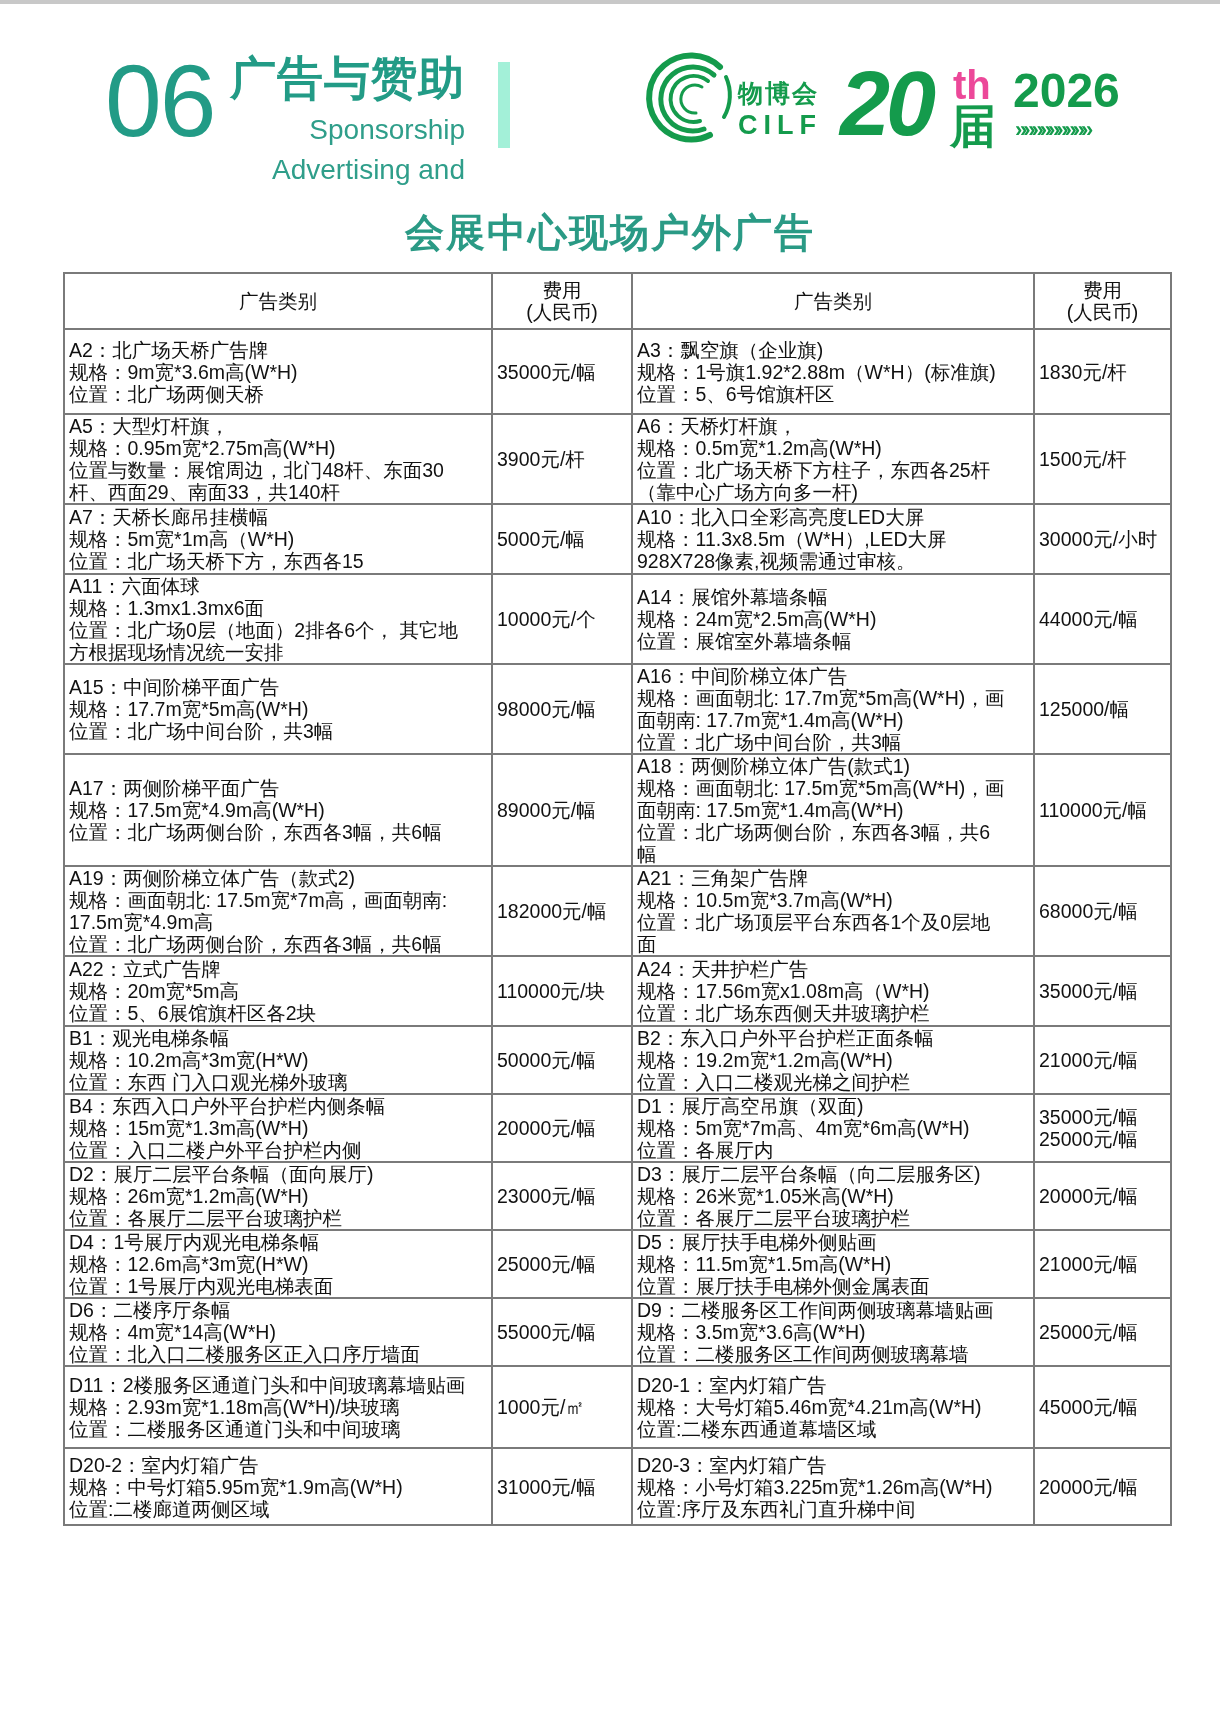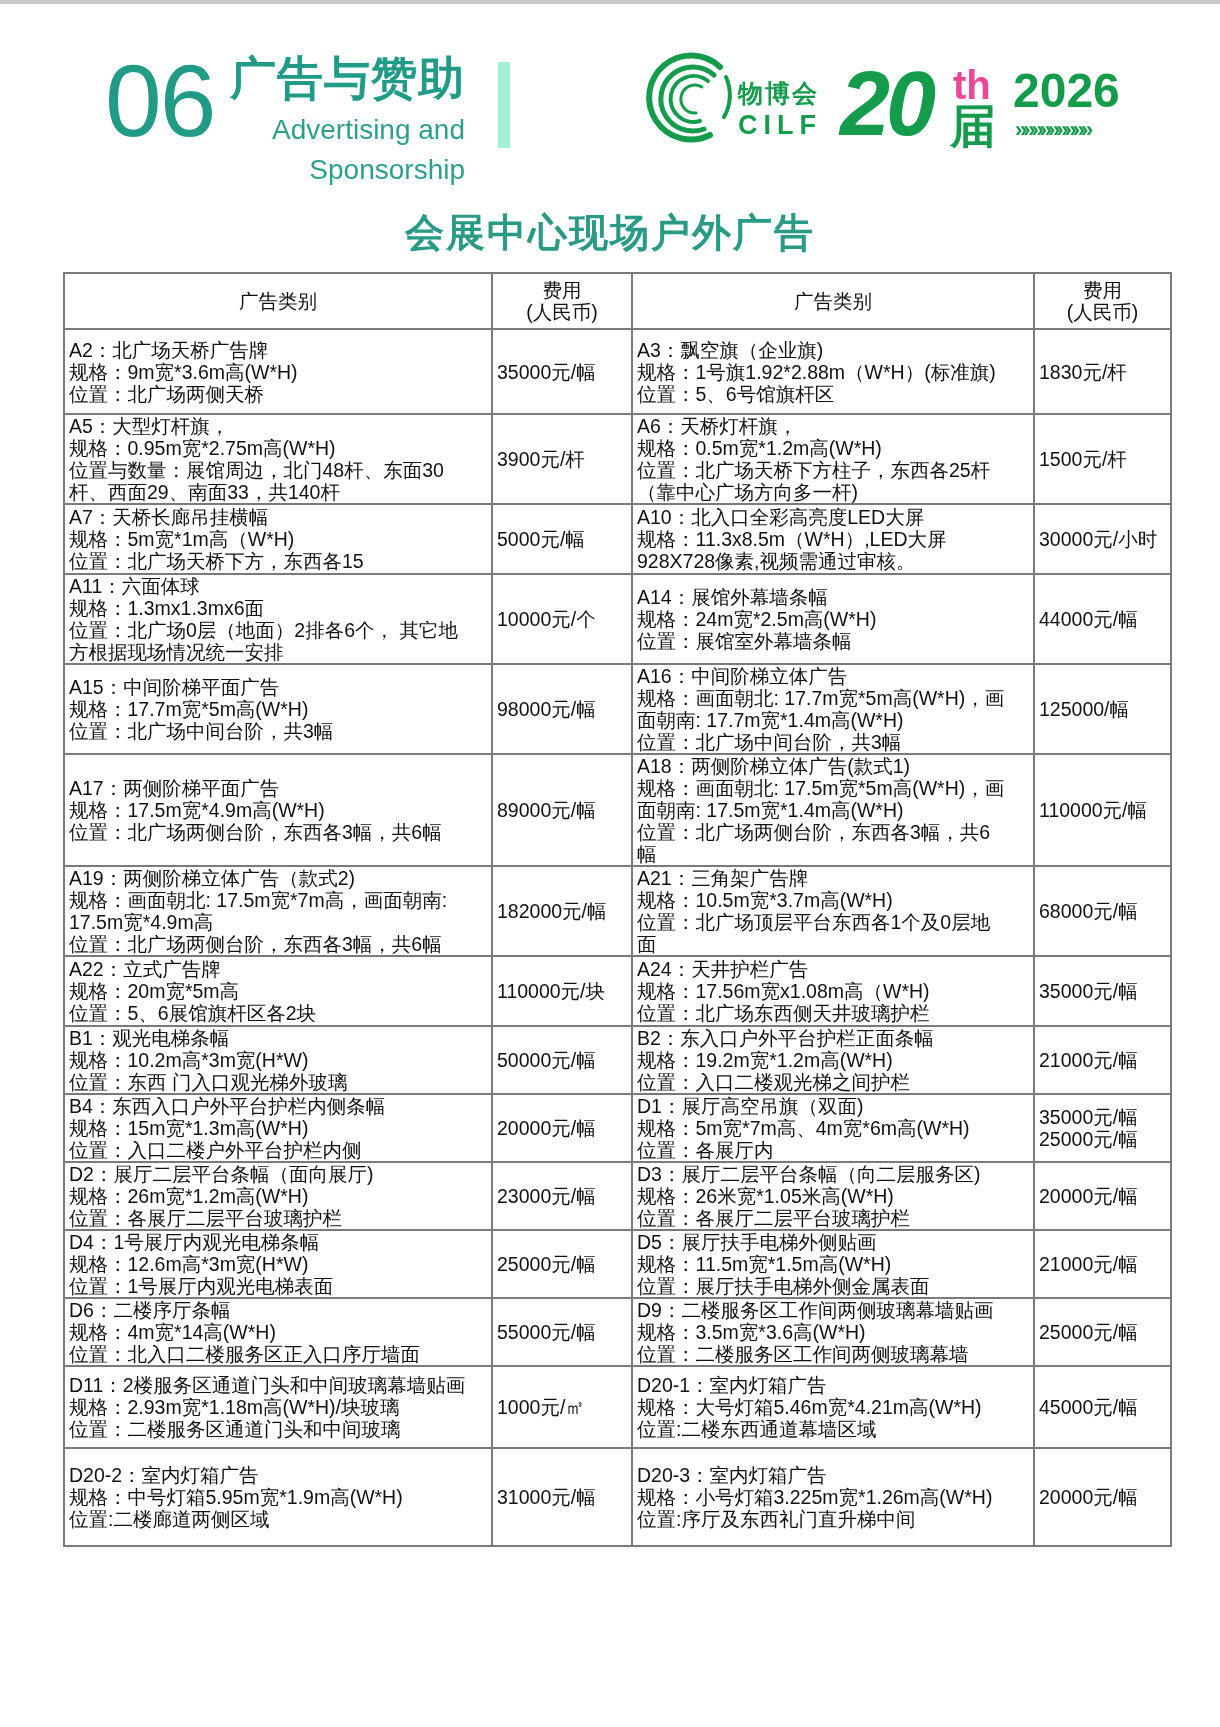--- a/index.html
+++ b/index.html
@@ -89,22 +89,22 @@
     col.c4 { width: 137px; }
   </style>
 </head>
 <body>
 
 <div class="top-strip"></div>
 
 <div class="section-number">06</div>
 <div class="section-title-cn">广告与赞助</div>
 <div class="section-title-en">
+  <span class="line">Sponsorship</span>
   <span class="line">Advertising and</span>
-  <span class="line">Sponsorship</span>
 </div>
 <div class="accent-bar"></div>
 
 <div class="logo">
   <svg class="logo-rings" viewBox="0 0 100 100">
     <g fill="none" stroke="#149b4c" stroke-linecap="round">
       <path d="M80 20 A42 42 0 1 0 70 88" stroke-width="6"></path>
       <path d="M74 28 A32 32 0 1 0 64 82" stroke-width="5"></path>
       <path d="M68 34 A23 23 0 1 0 60 74" stroke-width="4"></path>
       <path d="M62 40 A14 14 0 1 0 56 66" stroke-width="3"></path>
@@ -222,20 +222,20 @@
         <td class="price">55000元/幅</td>
         <td class="desc"><span class="line">D9：二楼服务区工作间两侧玻璃幕墙贴画</span><span class="line">规格：3.5m宽*3.6高(W*H)</span><span class="line">位置：二楼服务区工作间两侧玻璃幕墙</span></td>
         <td class="price">25000元/幅</td>
       </tr>
       <tr style="height: 82px;">
         <td class="desc"><span class="line">D11：2楼服务区通道门头和中间玻璃幕墙贴画</span><span class="line">规格：2.93m宽*1.18m高(W*H)/块玻璃</span><span class="line">位置：二楼服务区通道门头和中间玻璃</span></td>
         <td class="price">1000元/㎡</td>
         <td class="desc"><span class="line">D20-1：室内灯箱广告</span><span class="line">规格：大号灯箱5.46m宽*4.21m高(W*H)</span><span class="line">位置:二楼东西通道幕墙区域</span></td>
         <td class="price">45000元/幅</td>
       </tr>
-      <tr style="height: 98px;">
+      <tr style="height: 77px;">
         <td class="desc"><span class="line">D20-2：室内灯箱广告</span><span class="line">规格：中号灯箱5.95m宽*1.9m高(W*H)</span><span class="line">位置:二楼廊道两侧区域</span></td>
         <td class="price">31000元/幅</td>
         <td class="desc"><span class="line">D20-3：室内灯箱广告</span><span class="line">规格：小号灯箱3.225m宽*1.26m高(W*H)</span><span class="line">位置:序厅及东西礼门直升梯中间</span></td>
         <td class="price">20000元/幅</td>
       </tr>
     </tbody>
 </table>
 
 </body></html>

